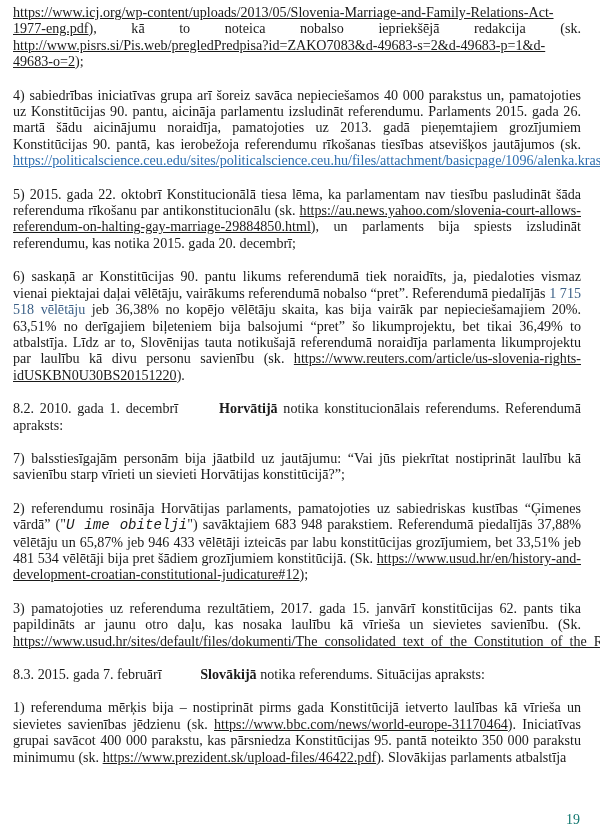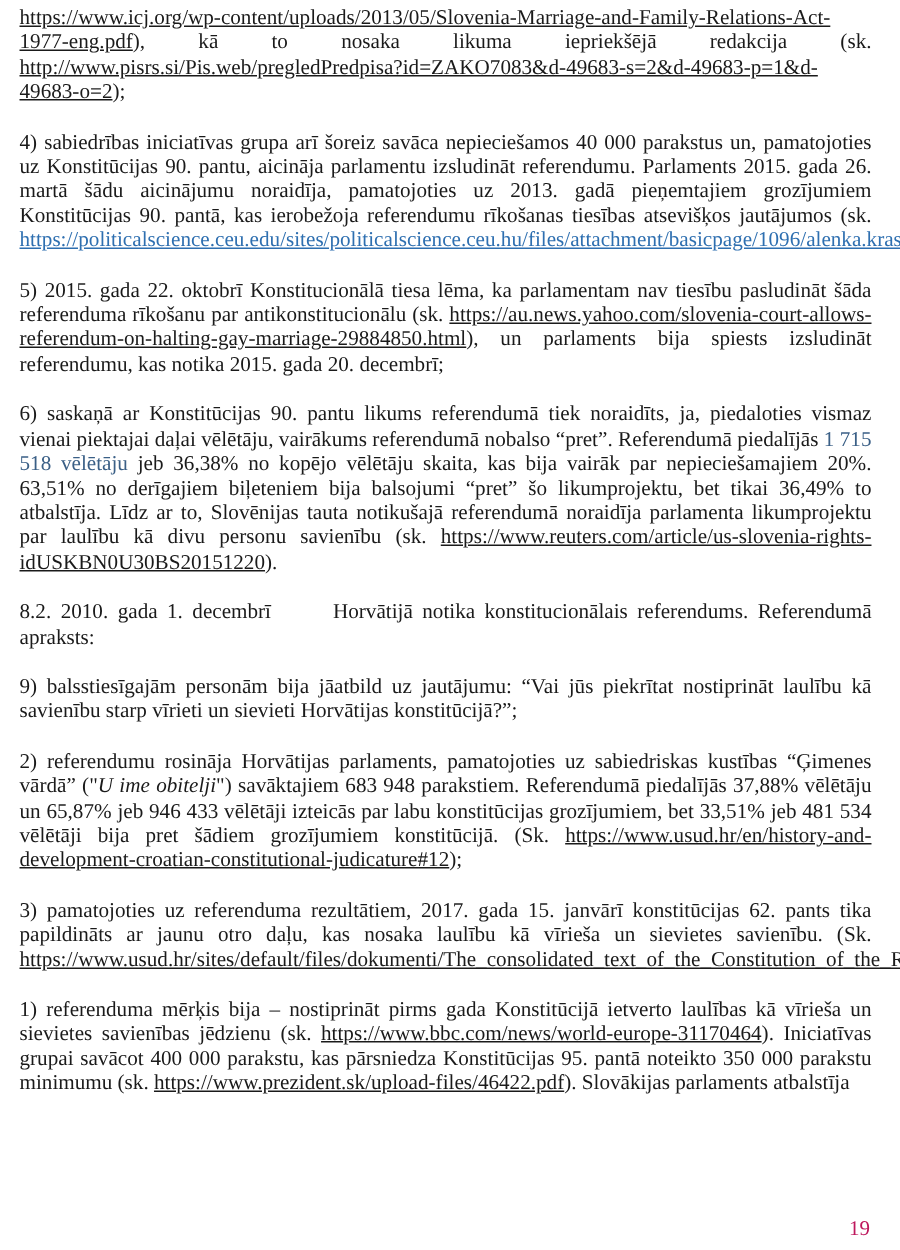--- a/index.html
+++ b/index.html
@@ -7,46 +7,47 @@
   .page {
     position: absolute; left: 13px; top: 4px; width: 568px;
     font-family: "Liberation Serif", serif;
     font-size: 14.1px; line-height: 16.4px; color: #1a1a1a;
     text-align: justify;
   }
   .para { margin: 0 0 17px 0; }
   a.lnk { color: #1a1a1a; text-decoration: underline; }
   a.lnk.blue { color: #2e6fb0; text-decoration: underline; }
   .bluish { color: #3a5f86; }
-  b { font-weight: normal; margin-left: 35px; }
-  i { font-style: italic; }
+  b { font-weight: bold; margin-left: 35px; }
+  i { font-style: italic; font-family: Liberation Mono, monospace; }
   .pagenum {
     position: absolute; right: 20px; top: 812px;
-    font-family: "Liberation Serif", serif; font-size: 14px; color: #be185d;
+    font-family: "Liberation Serif", serif; font-size: 14px; color: #0f766e;
   }
 </style>
 </head>
 <body>
 
 <div class="page">
 
-  <p class="para"><a class="lnk">https://www.icj.org/wp-content/uploads/2013/05/Slovenia-Marriage-and-Family-Relations-Act-1977-eng.pdf</a><span>), kā to nosaka likuma iepriekšējā redakcija (sk. </span><a class="lnk">http://www.pisrs.si/Pis.web/pregledPredpisa?id=ZAKO7083&amp;d-49683-s=2&amp;d-49683-p=1&amp;d-49683-o=2</a><span>);</span></p>
+  <p class="para"><a class="lnk">https://www.icj.org/wp-content/uploads/2013/05/Slovenia-Marriage-and-Family-Relations-Act-1977-eng.pdf</a><span>), kā to noteica nobalso iepriekšējā redakcija (sk. </span><a class="lnk">http://www.pisrs.si/Pis.web/pregledPredpisa?id=ZAKO7083&amp;d-49683-s=2&amp;d-49683-p=1&amp;d-49683-o=2</a><span>);</span></p>
 
   <p class="para"><span>4) sabiedrības iniciatīvas grupa arī šoreiz savāca nepieciešamos 40 000 parakstus un, pamatojoties uz Konstitūcijas 90. pantu, aicināja parlamentu izsludināt referendumu. Parlaments 2015. gada 26. martā šādu aicinājumu noraidīja, pamatojoties uz 2013. gadā pieņemtajiem grozījumiem Konstitūcijas 90. pantā, kas ierobežoja referendumu rīkošanas tiesības atsevišķos jautājumos (sk. </span><a class="lnk blue">https://politicalscience.ceu.edu/sites/politicalscience.ceu.hu/files/attachment/basicpage/1096/alenka.krasovec_1.pdf</a></p>
 
   <p class="para"><span>5) 2015. gada 22. oktobrī Konstitucionālā tiesa lēma, ka parlamentam nav tiesību pasludināt šāda referenduma rīkošanu par antikonstitucionālu (sk. </span><a class="lnk">https://au.news.yahoo.com/slovenia-court-allows-referendum-on-halting-gay-marriage-29884850.html</a><span>), un parlaments bija spiests izsludināt referendumu, kas notika 2015. gada 20. decembrī;</span></p>
 
   <p class="para"><span>6) saskaņā ar Konstitūcijas 90. pantu likums referendumā tiek noraidīts, ja, piedaloties vismaz vienai piektajai daļai vēlētāju, vairākums referendumā nobalso “pret”. Referendumā piedalījās </span><span class="bluish">1 715 518 vēlētāju</span><span> jeb 36,38% no kopējo vēlētāju skaita, kas bija vairāk par nepieciešamajiem 20%. 63,51% no derīgajiem biļeteniem bija balsojumi “pret” šo likumprojektu, bet tikai 36,49% to atbalstīja. Līdz ar to, Slovēnijas tauta notikušajā referendumā noraidīja parlamenta likumprojektu par laulību kā divu personu savienību (sk. </span><a class="lnk">https://www.reuters.com/article/us-slovenia-rights-idUSKBN0U30BS20151220</a><span>).</span></p>
 
   <p class="para"><span>8.2. 2010. gada 1. decembrī </span><b>Horvātijā</b><span> notika konstitucionālais referendums. Referendumā apraksts:</span></p>
 
-  <p class="para"><span>9) balsstiesīgajām personām bija jāatbild uz jautājumu: “Vai jūs piekrītat nostiprināt laulību kā savienību starp vīrieti un sievieti Horvātijas konstitūcijā?”;</span></p>
+  <p class="para"><span>7) balsstiesīgajām personām bija jāatbild uz jautājumu: “Vai jūs piekrītat nostiprināt laulību kā savienību starp vīrieti un sievieti Horvātijas konstitūcijā?”;</span></p>
 
   <p class="para"><span>2) referendumu rosināja Horvātijas parlaments, pamatojoties uz sabiedriskas kustības “Ģimenes vārdā” ("</span><i>U ime obitelji</i><span>") savāktajiem 683 948 parakstiem. Referendumā piedalījās 37,88% vēlētāju un 65,87% jeb 946 433 vēlētāji izteicās par labu konstitūcijas grozījumiem, bet 33,51% jeb 481 534 vēlētāji bija pret šādiem grozījumiem konstitūcijā. (Sk. </span><a class="lnk">https://www.usud.hr/en/history-and-development-croatian-constitutional-judicature#12</a><span>);</span></p>
 
   <p class="para"><span>3) pamatojoties uz referenduma rezultātiem, 2017. gada 15. janvārī konstitūcijas 62. pants tika papildināts ar jaunu otro daļu, kas nosaka laulību kā vīrieša un sievietes savienību. (Sk. </span><a class="lnk">https://www.usud.hr/sites/default/files/dokumenti/The_consolidated_text_of_the_Constitution_of_the_Republic_of_Croatia_as_of_15_January_2014.pdf</a></p>
 
+  <p class="para"><span>8.3. 2015. gada 7. februārī </span><b>Slovākijā</b><span> notika referendums. Situācijas apraksts:</span></p>
 
   <p class="para"><span>1) referenduma mērķis bija – nostiprināt pirms gada Konstitūcijā ietverto laulības kā vīrieša un sievietes savienības jēdzienu (sk. </span><a class="lnk">https://www.bbc.com/news/world-europe-31170464</a><span>). Iniciatīvas grupai savācot 400 000 parakstu, kas pārsniedza Konstitūcijas 95. pantā noteikto 350 000 parakstu minimumu (sk. </span><a class="lnk">https://www.prezident.sk/upload-files/46422.pdf</a><span>). Slovākijas parlaments atbalstīja</span></p>
 
 </div>
 
 <div class="pagenum">19</div>
 
 </body></html>

